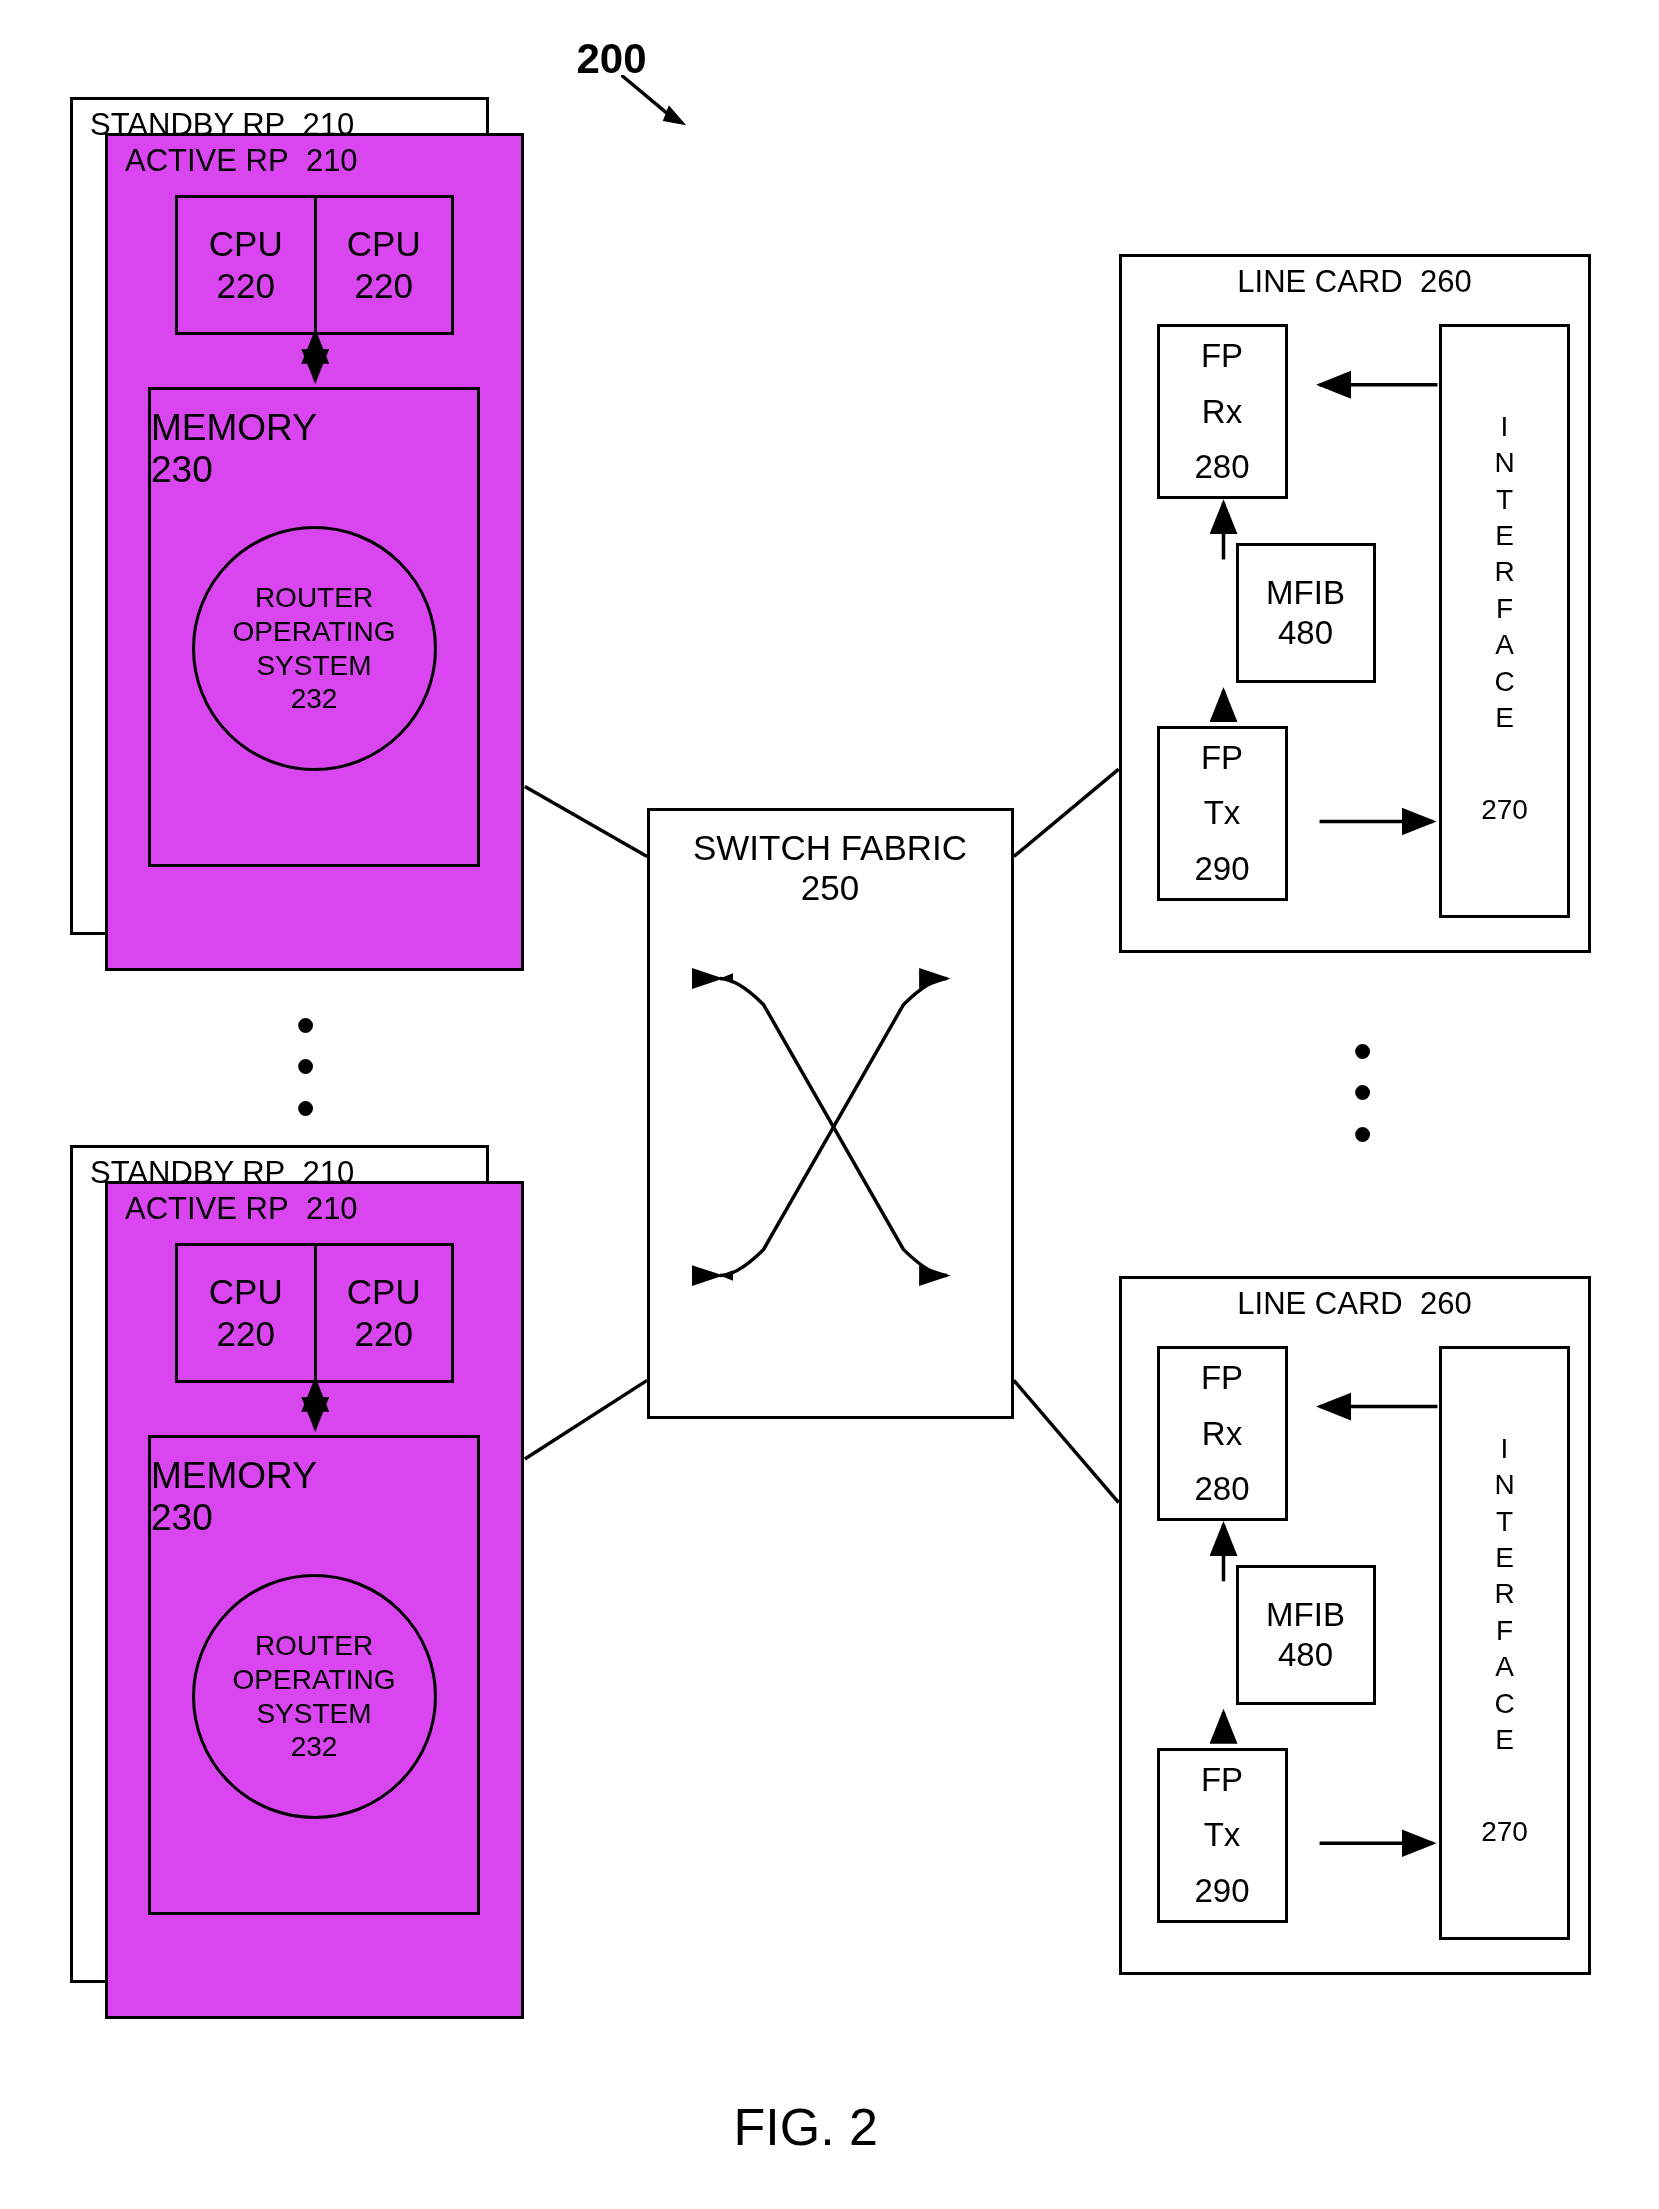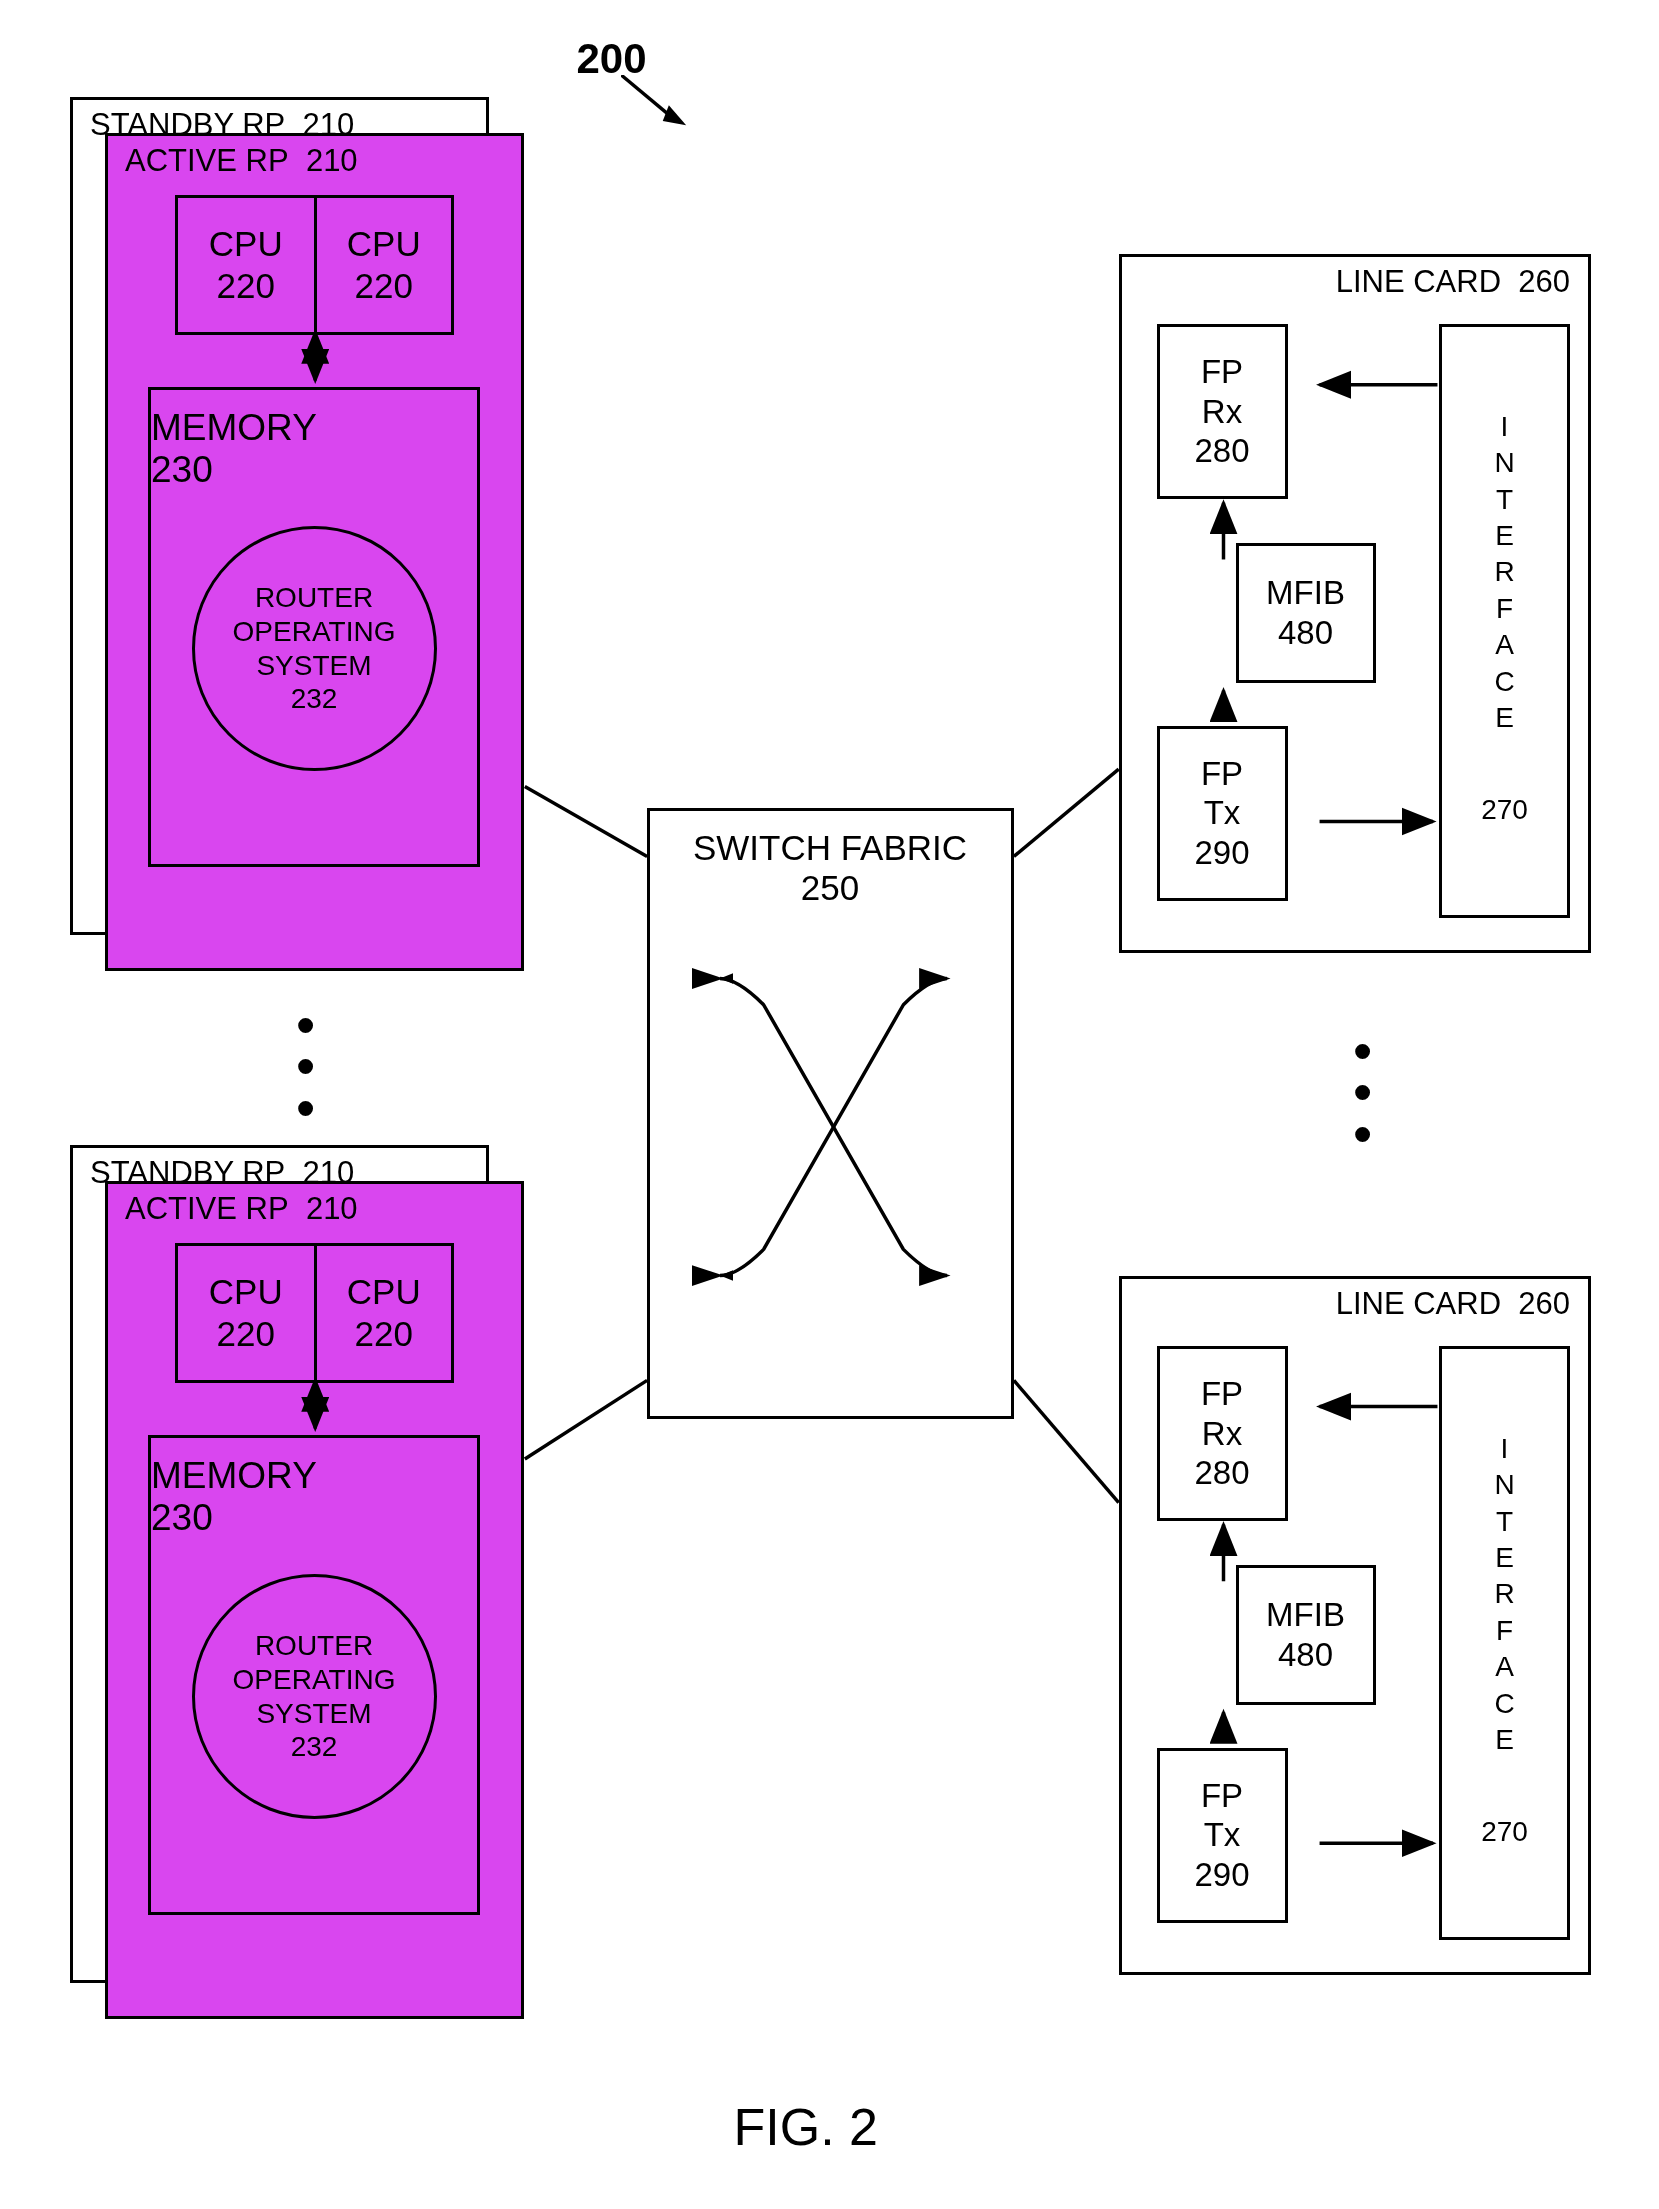--- a/index.html
+++ b/index.html
@@ -106,38 +106,39 @@
     .line-card {
       position: absolute;
       border: 3.5px solid black;
       width: 472px;
       height: 699px;
       background: white;
     }
     .line-card-title {
       font-size: 31px;
       padding: 7px 17.5px;
-      text-align: right;
+      text-align: center;
     }
     .line-card-content {
       position: relative;
       height: 629px;
     }
     .fp-rx, .fp-tx {
       position: absolute;
       border: 3.5px solid black;
       width: 131px;
       height: 175px;
       display: flex;
       flex-direction: column;
       justify-content: center;
       align-items: center;
       font-size: 33px;
       line-height: 1.2;
       left: 35px;
+      gap: 16px;
     }
     .fp-rx { top: 17.5px; }
     .fp-tx { top: 419px; }
     .mfib {
       position: absolute;
       border: 3.5px solid black;
       width: 140px;
       height: 140px;
       left: 114px;
       top: 236px;

